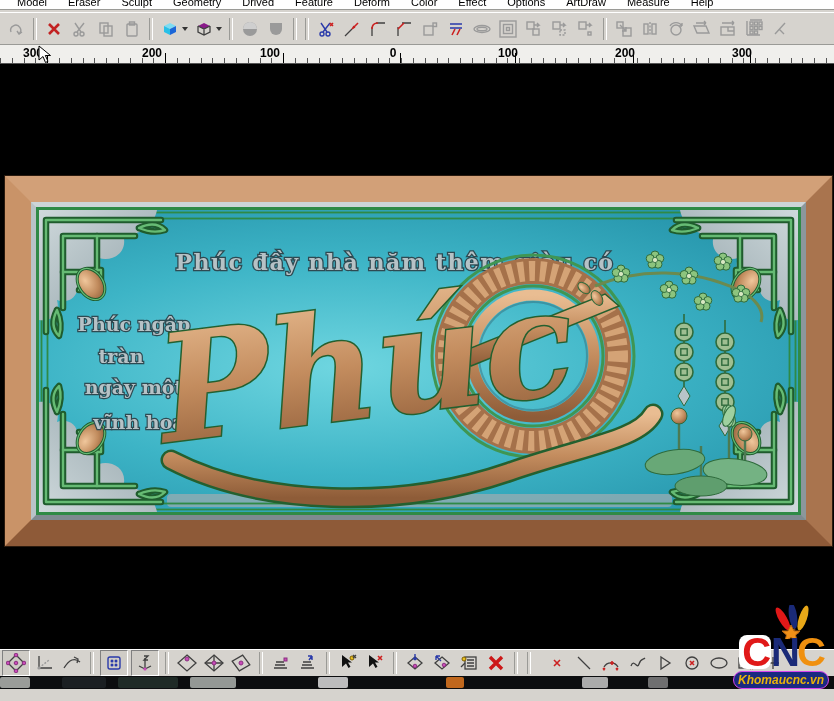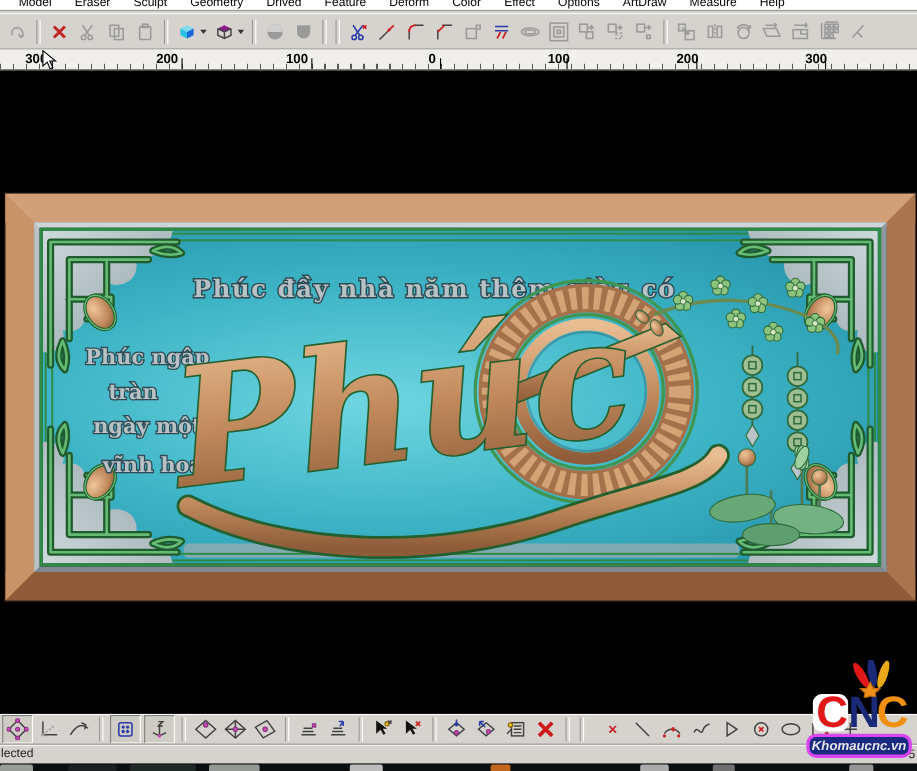--- a/index.html
+++ b/index.html
@@ -40,21 +40,21 @@
   
   .btbar{height:26px;display:flex;align-items:center;gap:3px;padding:0 2px;background:#d6d3ce;border-top:1px solid #fff;overflow:hidden;}
   .statusbar{position:relative;height:17px;background:#d6d3ce;border-top:1px solid #9a9a96;box-shadow:inset 0 1px 0 #fff;font-size:11px;color:#1a1a1a;line-height:16px;padding-left:1px;}
   .sr{position:absolute;right:2px;top:1px;}
   .taskbar{position:relative;height:13px;background:#0c0d0f;}
   .tkb{position:absolute;top:1px;height:11px;border-radius:2px;opacity:.85;}
   
   .wm{position:absolute;right:5px;bottom:12px;width:96px;z-index:50;text-align:center;}
   .wmletters{display:flex;align-items:flex-end;justify-content:center;font-weight:900;font-size:40px;line-height:34px;letter-spacing:-3px;font-family:"Liberation Sans",sans-serif;margin-top:-8px;}
   .wmc1{background:#fff;border-radius:8px;padding:0 3px;}
-  .wmpill{margin-top:2px;background:#1a2a80;border:3px solid #d946ef;border-radius:9px;color:#e5e5e5;font-style:italic;font-weight:bold;font-size:12px;line-height:16px;}
+  .wmpill{margin-top:2px;background:#1a2a80;border:1px solid #d946ef;border-radius:9px;color:#eab308;font-style:italic;font-weight:bold;font-size:12px;line-height:16px;}
   .cursor{position:absolute;left:38px;top:45px;z-index:60;}
 </style>
 </head>
 <body>
 
 <div class="app">
 
   <div class="menubar">
     <div class="menurow">
       <span class="mi">Model</span>
@@ -582,24 +582,20 @@
           <path class="r" d="M14 12l3 3m0-3l-3 3" stroke-width="1"></path>
         </svg>
       </span>
     <span class="tb">
         <svg width="18" height="18">
           <path class="k" d="M9 3v12M3 9h12" stroke-width="1"></path>
         </svg>
       </span>
   </div>
 
-  <div class="statusbar">
-    <span>lected</span>
-    <span class="sr">5</span>
-  </div>
 
   <div class="taskbar">
     <div class="tkb" style="left:0;width:30px;background:#b4b6b2"></div>
     <div class="tkb" style="left:62px;width:44px;background:#1e2326"></div>
     <div class="tkb" style="left:118px;width:60px;background:#23302a"></div>
     <div class="tkb" style="left:190px;width:46px;background:#cfd4cf;opacity:.7"></div>
     <div class="tkb" style="left:318px;width:30px;background:#e8e8e8;opacity:.8"></div>
     <div class="tkb" style="left:446px;width:18px;background:#e07820"></div>
     <div class="tkb" style="left:582px;width:26px;background:#e0e0e0;opacity:.75"></div>
     <div class="tkb" style="left:648px;width:20px;background:#9a9a9a;opacity:.7"></div>

